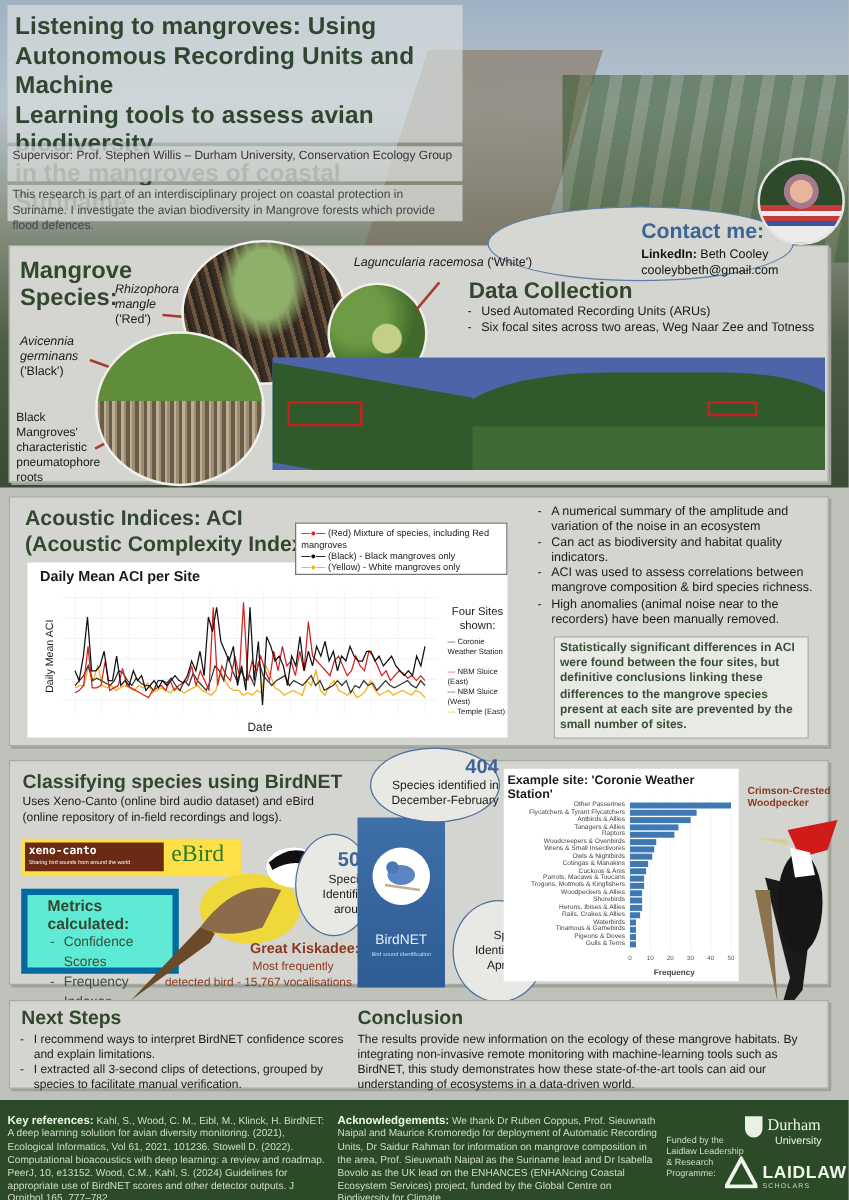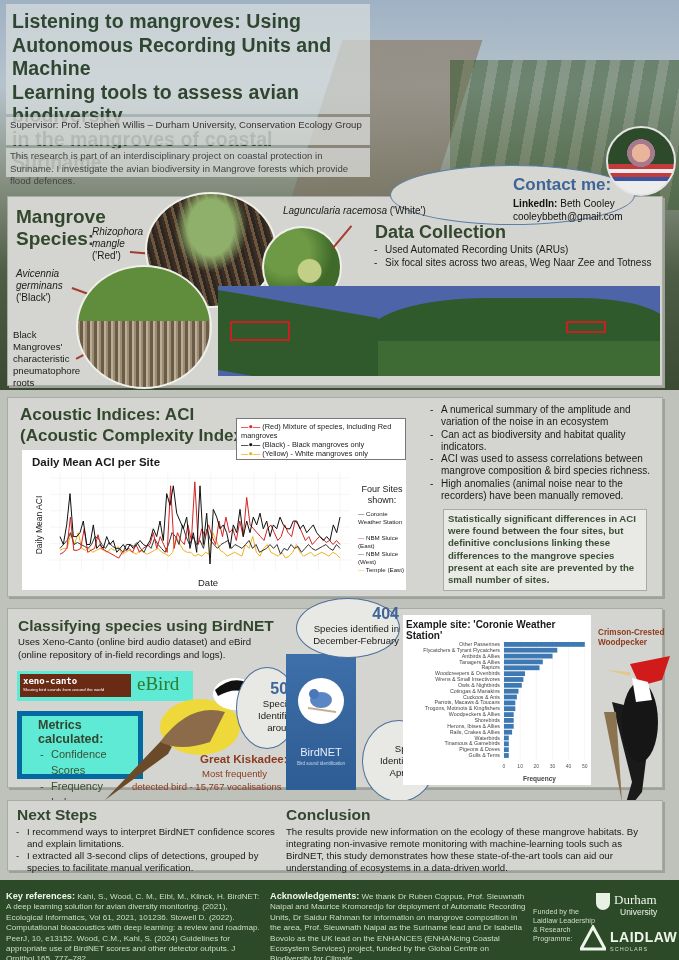--- a/index.html
+++ b/index.html
@@ -157,21 +157,21 @@
   <li>Can act as biodiversity and habitat quality indicators.</li>
   <li>ACI was used to assess correlations between mangrove composition &amp; bird species richness.</li>
   <li>High anomalies (animal noise near to the recorders) have been manually removed.</li>
 </ul>
 <div class="abs" style="left:443px;top:509px;width:204px;height:82px;background:#e9e9e6;border:1px solid #a9aba5;padding:3px 4px;font-size:9.6px;line-height:12.2px;font-weight:bold;color:#3a4f35;">Statistically significant differences in ACI were found between the four sites, but definitive conclusions linking these differences to the mangrove species present at each site are prevented by the small number of sites.</div>
 
 <div class="abs panel" style="left:7px;top:608px;width:656px;height:180px;"></div>
 <div class="abs h2" style="left:18px;top:617px;font-size:15.5px;">Classifying species using BirdNET</div>
 <div class="abs" style="left:18px;top:636px;width:260px;font-size:9.6px;line-height:12.5px;">Uses Xeno-Canto (online bird audio dataset) and eBird (online repository of in-field recordings and logs).</div>
 
-<div class="abs" style="left:17px;top:671px;width:176px;height:30px;background:#5eead4;">
+<div class="abs" style="left:17px;top:671px;width:176px;height:30px;background:#fde047;">
   <div class="abs" style="left:3px;top:3px;width:111px;height:23px;background:#6b2a14;color:#fff;padding:2px 3px;">
     <div style="font-family:'DejaVu Sans Mono', monospace;font-weight:bold;font-size:9px;line-height:10px;">xeno-canto</div>
     <div style="font-size:4.3px;line-height:7px;">Sharing bird sounds from around the world</div>
   </div>
   <div class="abs" style="left:120px;top:2px;font-family:'Liberation Serif', serif;font-size:19px;color:#2c7a2c;">eBird</div>
 </div>
 
 <div class="abs" style="left:17px;top:711px;width:126px;height:68px;background:#5eead4;border:5px solid #0369a1;padding:2px 16px;">
   <div class="h2" style="font-size:12.5px;">Metrics calculated:</div>
   <ul class="dash" style="font-size:11px;line-height:16px;color:#3a4f35;">

